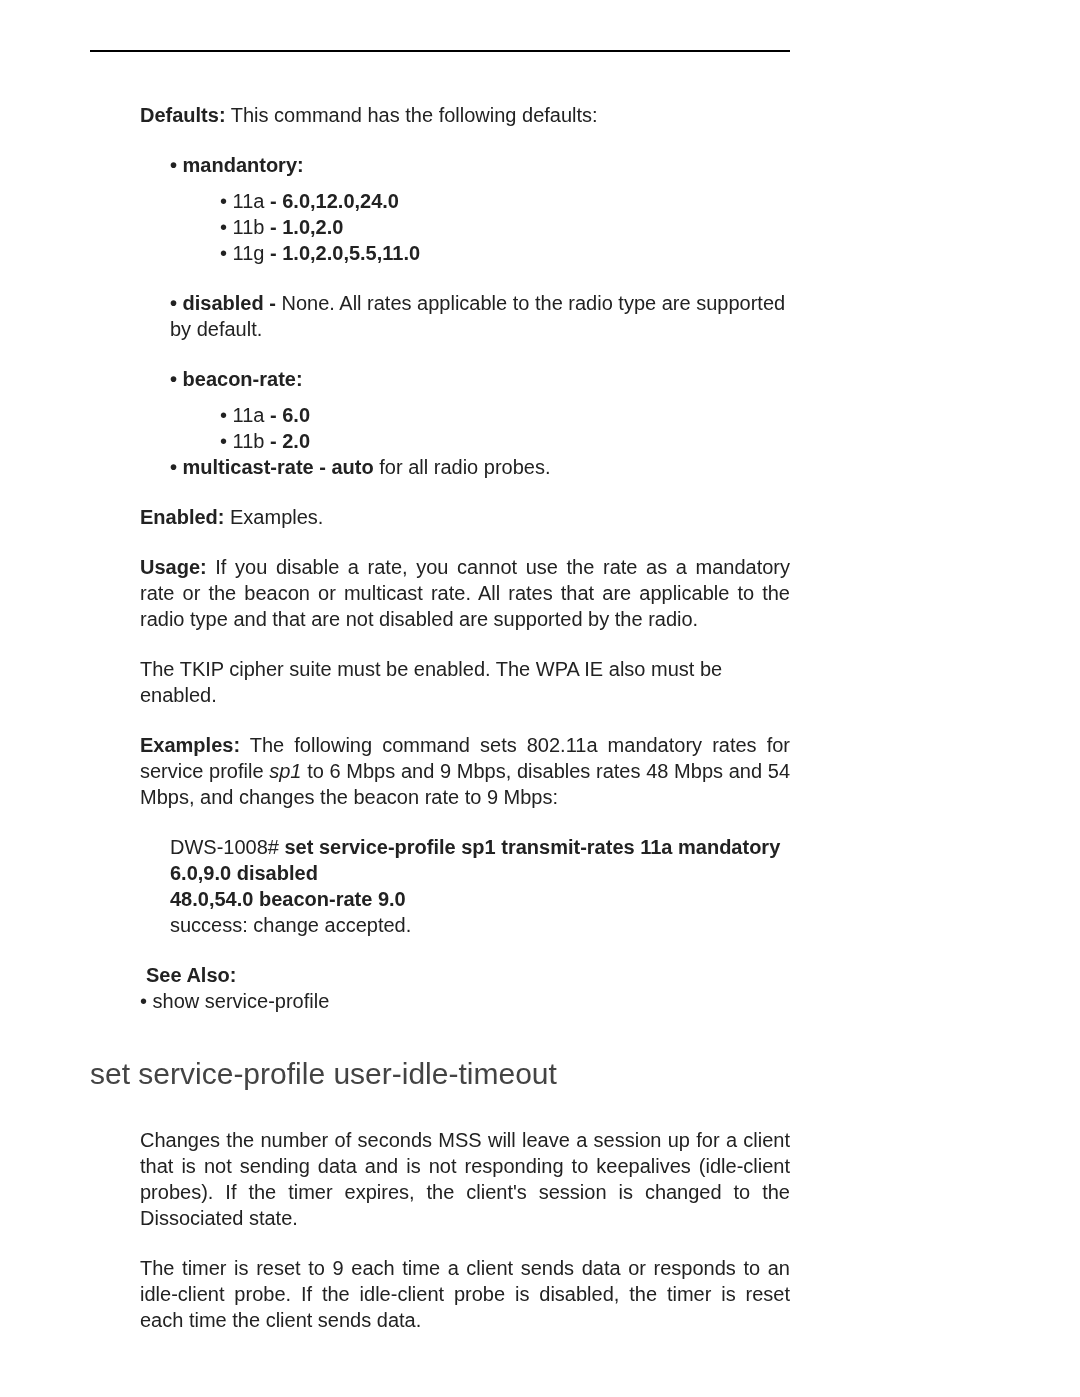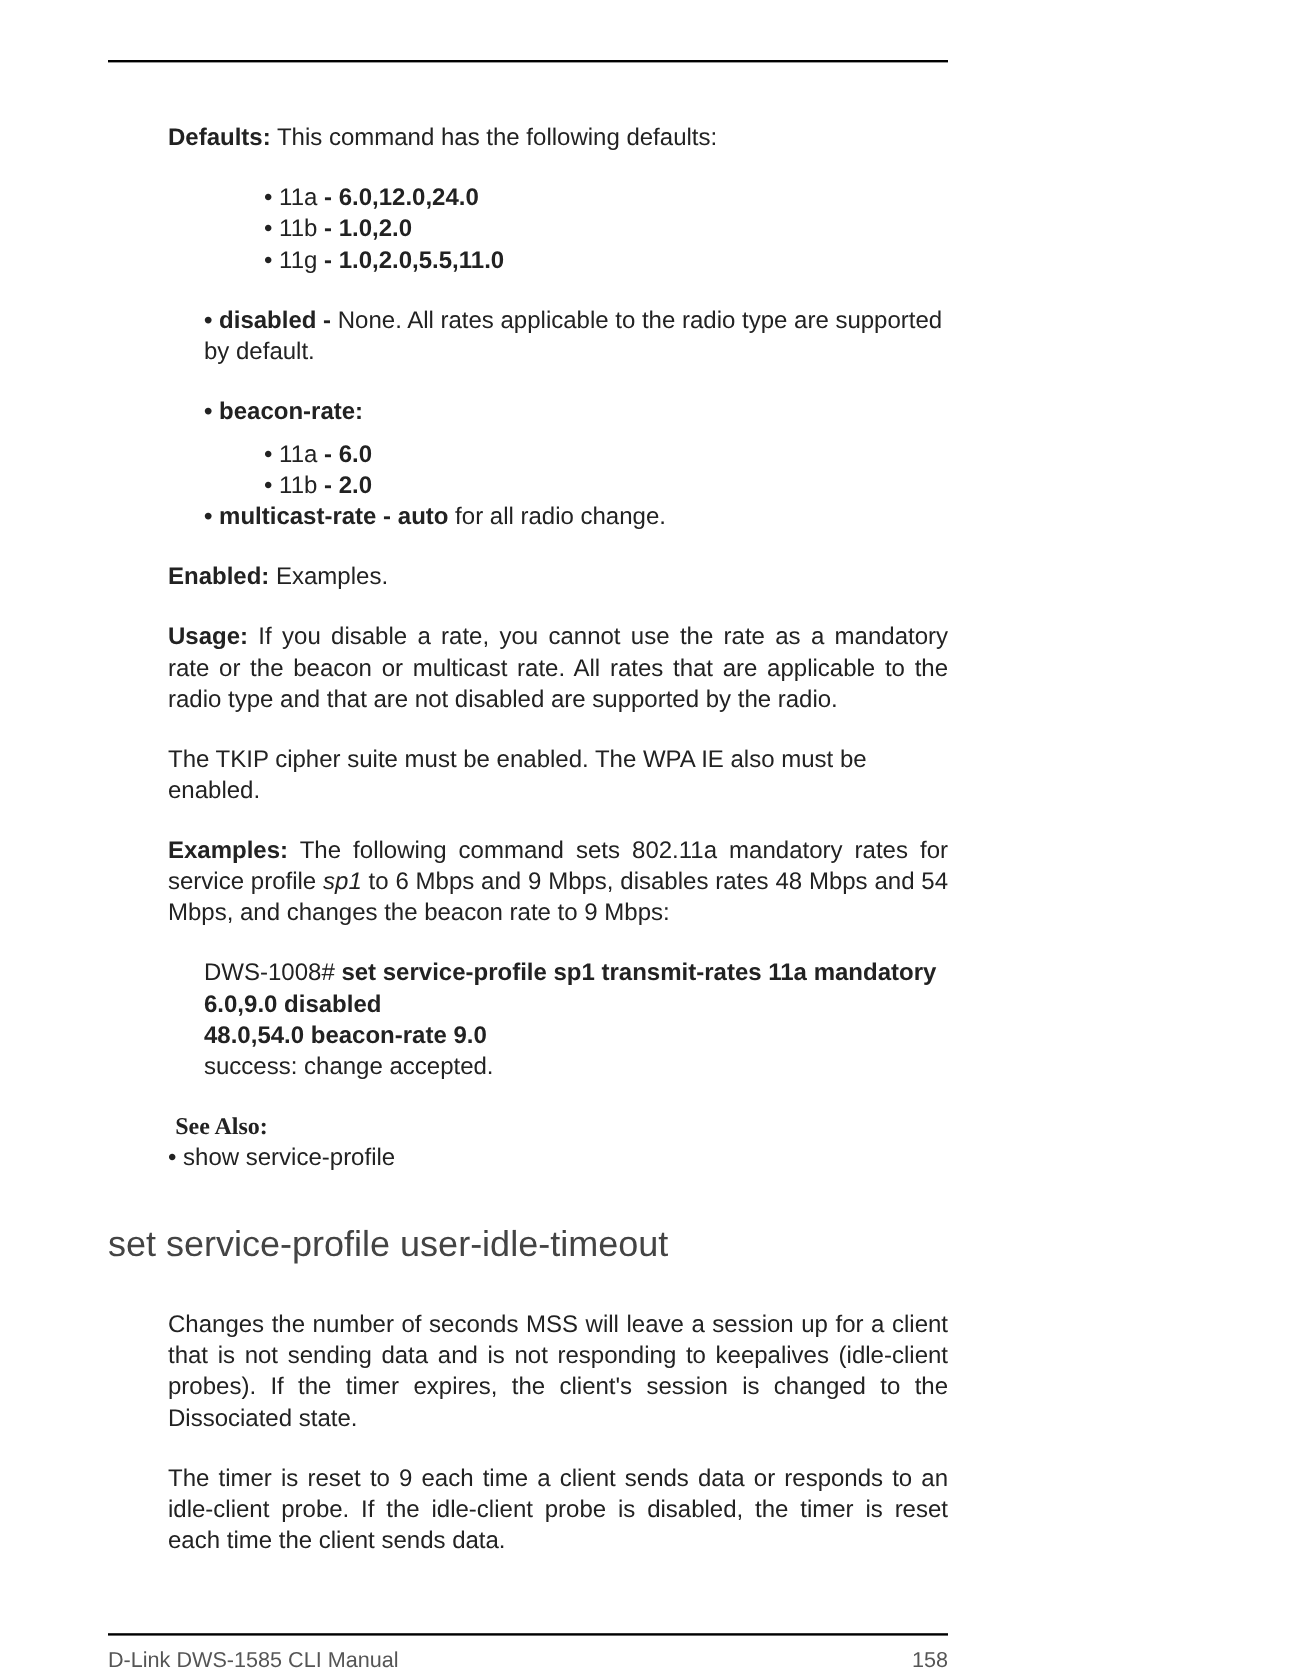--- a/index.html
+++ b/index.html
@@ -60,20 +60,21 @@
 
 <div class="page">
   <div class="top-rule"></div>
 
   <div class="body-text">
 
     <div class="indent-1 gap">
       <span class="bold">Defaults:</span><span>  This command has the following defaults:</span>
     </div>
 
+    <div class="indent-2 para bold">• mandantory:</div>
     <div class="indent-3">
       <span>• 11a </span><span class="bold">- 6.0,12.0,24.0</span>
     </div>
     <div class="indent-3">
       <span>• 11b </span><span class="bold">- 1.0,2.0</span>
     </div>
     <div class="indent-3 gap">
       <span>• 11g </span><span class="bold">- 1.0,2.0,5.5,11.0</span>
     </div>
 
@@ -83,21 +84,21 @@
 
     <div class="indent-2 para bold">• beacon-rate:</div>
     <div class="indent-3">
       <span>• 11a </span><span class="bold">- 6.0</span>
     </div>
     <div class="indent-3">
       <span>• 11b </span><span class="bold">- 2.0</span>
     </div>
 
     <div class="indent-2 gap">
-      <span class="bold">• multicast-rate - auto </span><span>for all radio change.</span>
+      <span class="bold">• multicast-rate - auto </span><span>for all radio probes.</span>
     </div>
 
     <div class="indent-1 gap">
       <span class="bold">Enabled:</span><span>  Examples.</span>
     </div>
 
     <div class="indent-1 gap justify">
       <span class="bold">Usage:</span><span>  If you disable a rate, you cannot use the rate as a mandatory rate or the beacon or multicast rate. All rates that are applicable to the radio type and that are not disabled are supported by the radio.</span>
     </div>
 
@@ -106,21 +107,21 @@
     <div class="indent-1 gap justify">
       <span class="bold">Examples:</span><span>  The following command sets 802.11a mandatory rates for service profile </span><span class="italic">sp1</span><span> to 6 Mbps and 9 Mbps, disables rates 48 Mbps and 54 Mbps, and changes the beacon rate to 9 Mbps:</span>
     </div>
 
     <div class="indent-2">
       <span>DWS-1008# </span><span class="bold">set service-profile sp1 transmit-rates 11a mandatory 6.0,9.0 disabled</span>
     </div>
     <div class="indent-2 bold">48.0,54.0 beacon-rate 9.0</div>
     <div class="indent-2 gap">success: change accepted.</div>
 
-    <div class="indent-1 bold" style="margin-left:6px;font-family:Liberation Serif, serif;">See Also:</div>
+    <div class="indent-1 bold" style="margin-left:6px;">See Also:</div>
     <div class="indent-1">• show service-profile</div>
 
     <h2 class="section-title">set service-profile user-idle-timeout</h2>
 
     <div class="indent-1 gap justify">Changes the number of seconds MSS will leave a session up for a client that is not sending data and is not responding to keepalives (idle-client probes). If the timer expires, the client's session is changed to the Dissociated state.</div>
     <div class="indent-1 gap justify">The timer is reset to 9 each time a client sends data or responds to an idle-client probe. If the idle-client probe is disabled, the timer is reset each time the client sends data.</div>
 
   </div>
 
   <div class="bottom-rule"></div>

